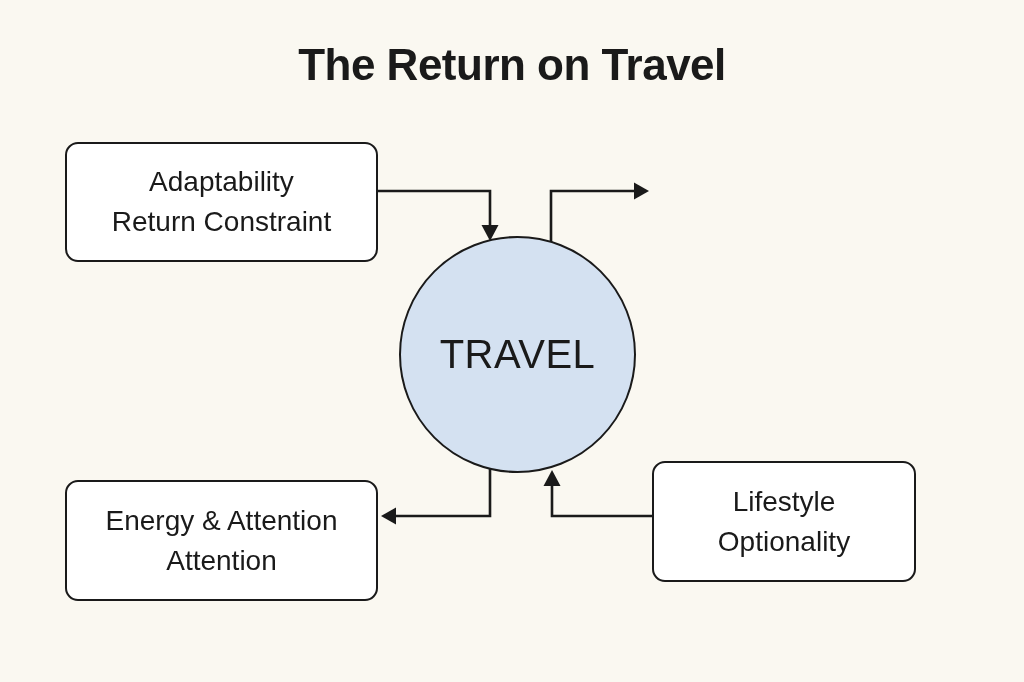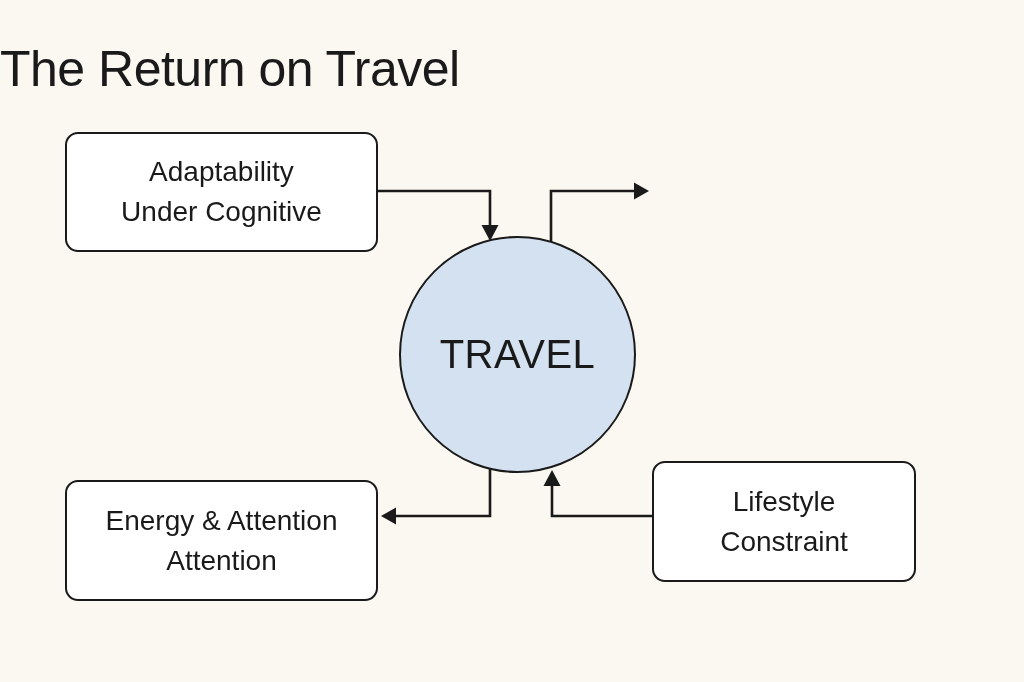--- a/index.html
+++ b/index.html
@@ -20,22 +20,23 @@
     width: 1024px;
     height: 682px;
     background: var(--background);
     overflow: hidden;
   }
   .title {
     position: absolute;
     top: 40px;
     left: 0;
     width: 1024px;
-    font-size: 50px;
-    font-weight: 400;
+    text-align: center;
+    font-size: 44px;
+    font-weight: 700;
     letter-spacing: -0.5px;
     color: var(--text);
   }
   .arrows {
     position: absolute;
     top: 0;
     left: 0;
     width: 1024px;
     height: 682px;
   }
@@ -56,21 +57,21 @@
     border-radius: 13px;
     display: flex;
     flex-direction: column;
     align-items: center;
     justify-content: center;
     text-align: center;
     color: var(--text);
     font-size: 28px;
     line-height: 40px;
   }
-  .node-tl { left: 65px;  top: 132px; width: 313px; height: 120px; text-align: right; }
+  .node-tl { left: 65px;  top: 142px; width: 313px; height: 120px; text-align: right; }
   .node-tr { left: 649px; top: 142px; width: 313px; height: 120px; }
   .node-bl { left: 65px;  top: 460px; width: 313px; height: 121px; margin-top: 20px; }
   .node-br { left: 652px; top: 461px; width: 264px; height: 121px; }
   .center-circle {
     position: absolute;
     left: 399px;
     top: 236px;
     width: 237px;
     height: 237px;
     border-radius: 50%;
@@ -104,31 +105,31 @@
 
     <path class="arrow-line" d="M 490 468 L 490 516 L 394 516"></path>
     <polygon class="arrow-head" points="396,507.5 396,524.5 381,516"></polygon>
 
     <path class="arrow-line" d="M 652 516 L 552 516 L 552 484"></path>
     <polygon class="arrow-head" points="543.5,486 560.5,486 552,470"></polygon>
   </svg>
 
   <div class="node node-tl">
     <span>Adaptability</span>
-    <span>Under Cognitive</span>
+    <span>Return Constraint</span>
   </div>
 
 
   <div class="node node-bl">
     <span>Energy &amp; Attention</span>
     <span>Attention</span>
   </div>
 
   <div class="node node-br">
     <span>Lifestyle</span>
-    <span>Constraint</span>
+    <span>Optionality</span>
   </div>
 
   <div class="center-circle">
     <span class="center-label">TRAVEL</span>
   </div>
 
 </div>
 
 </body></html>

